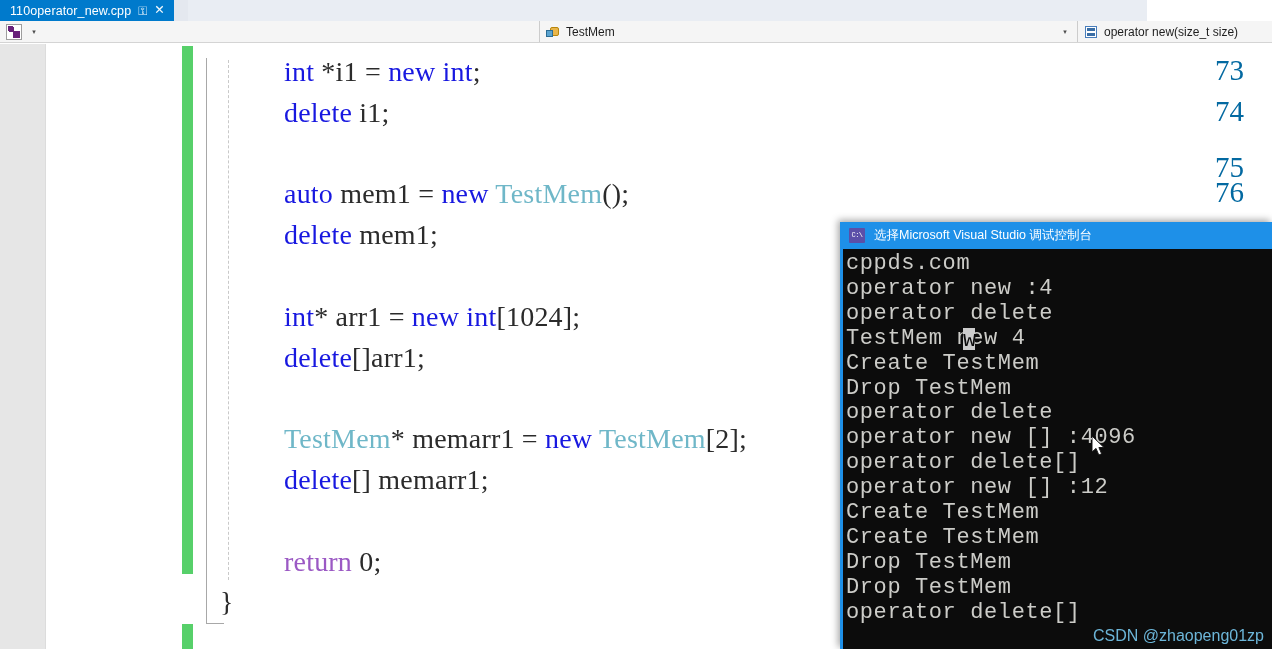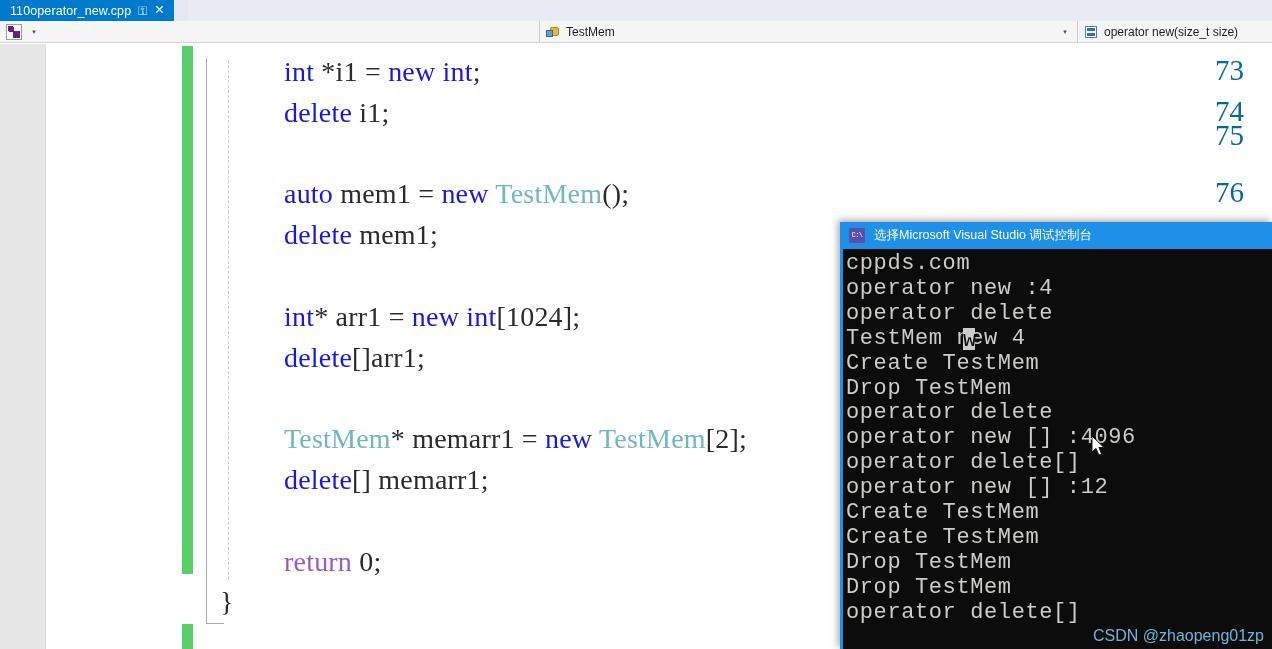--- a/index.html
+++ b/index.html
@@ -12,21 +12,21 @@
     width: 1272px;
     height: 649px;
     overflow: hidden;
     background: #ffffff;
   }
 
   
   .tabstrip {
     position: absolute;
     left: 0; top: 0;
-    width: 1272px; height: 21px;
+    width: 1147px; height: 21px;
     background: #e4e8ef;
     border-bottom: 1px solid #cfd6e0;
   }
   .tab-active {
     position: absolute;
     left: 0; top: 0;
     height: 21px;
     display: flex;
     align-items: center;
     gap: 7px;
@@ -353,21 +353,21 @@
     <div class="foldline" style="top:14px; height:565px;"></div>
     <div class="foldline-foot" style="left:206px; top:579px;"></div>
 
     <div class="indent-guide" style="top:16px; height:520px;"></div>
 
     <div id="lines">
         <div class="lineno" style="top: 12px;">73</div>
         <div class="code-line" style="top: 14px;"><span class="kw">int</span><span class="pln"> *i1 </span><span class="pun">= </span><span class="kw">new int</span><span class="pun">;</span></div>
         <div class="lineno" style="top: 52.8px;">74</div>
         <div class="code-line" style="top: 54.8px;"><span class="kw">delete</span><span class="pln"> i1;</span></div>
-        <div class="lineno" style="top: 77px; text-align: right;">75</div>
+        <div class="lineno" style="top: 109px; text-align: right;">75</div>
         <div class="lineno" style="top: 134.4px;">76</div>
         <div class="code-line" style="top: 136.4px;"><span class="kw">auto</span><span class="pln"> mem1 </span><span class="pun">= </span><span class="kw">new </span><span class="typ">TestMem</span><span class="pun">();</span></div>
         <div class="lineno" style="top: 175.2px;">77</div>
         <div class="code-line" style="top: 177.2px;"><span class="kw">delete</span><span class="pln"> mem1;</span></div>
         <div class="lineno" style="top: 216px;">78</div>
         <div class="lineno" style="top: 256.8px;">79</div>
         <div class="code-line" style="top: 258.8px;"><span class="kw">int</span><span class="pun">* </span><span class="pln">arr1 </span><span class="pun">= </span><span class="kw">new int</span><span class="pun">[1024];</span></div>
         <div class="lineno" style="top: 297.6px;">80</div>
         <div class="code-line" style="top: 299.6px;"><span class="kw">delete</span><span class="pun">[]</span><span class="pln">arr1;</span></div>
         <div class="lineno" style="top: 338.4px;">81</div>

